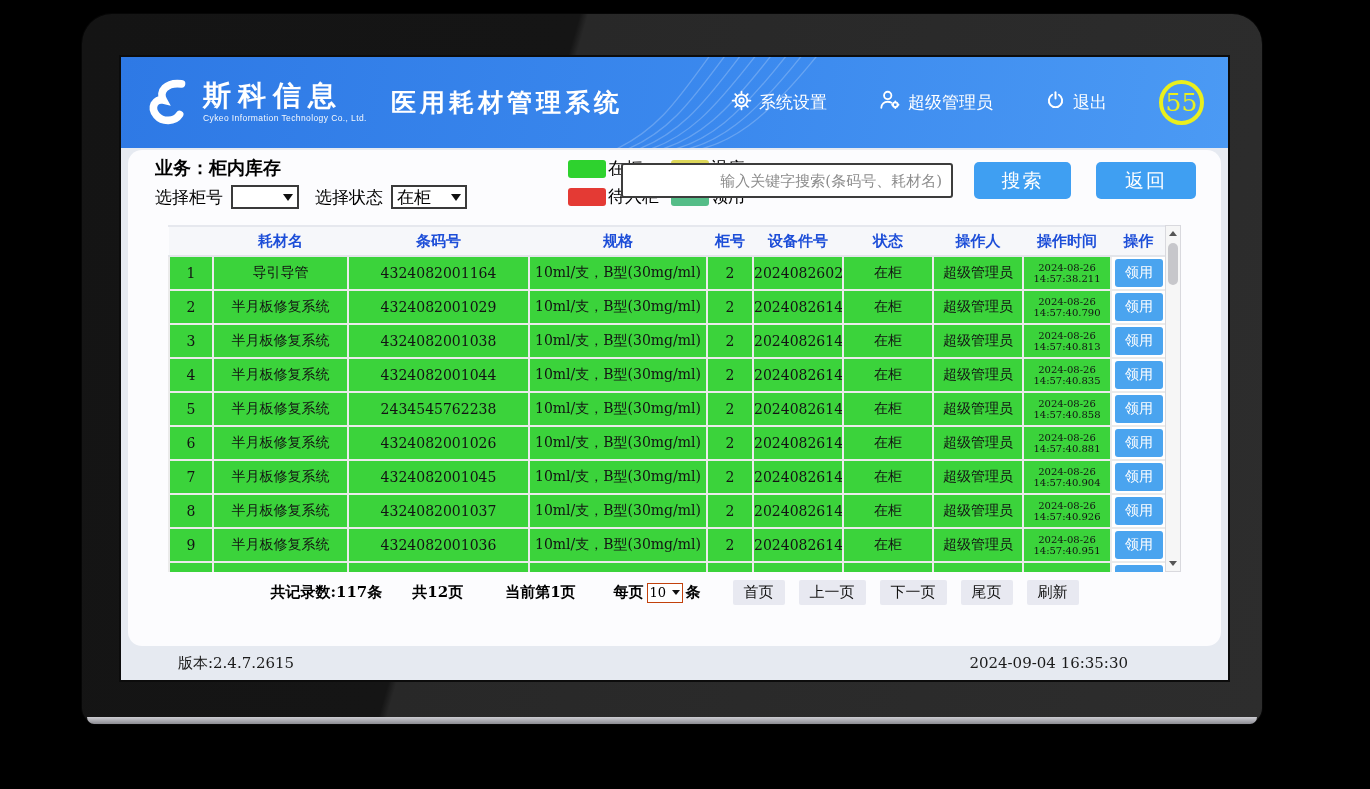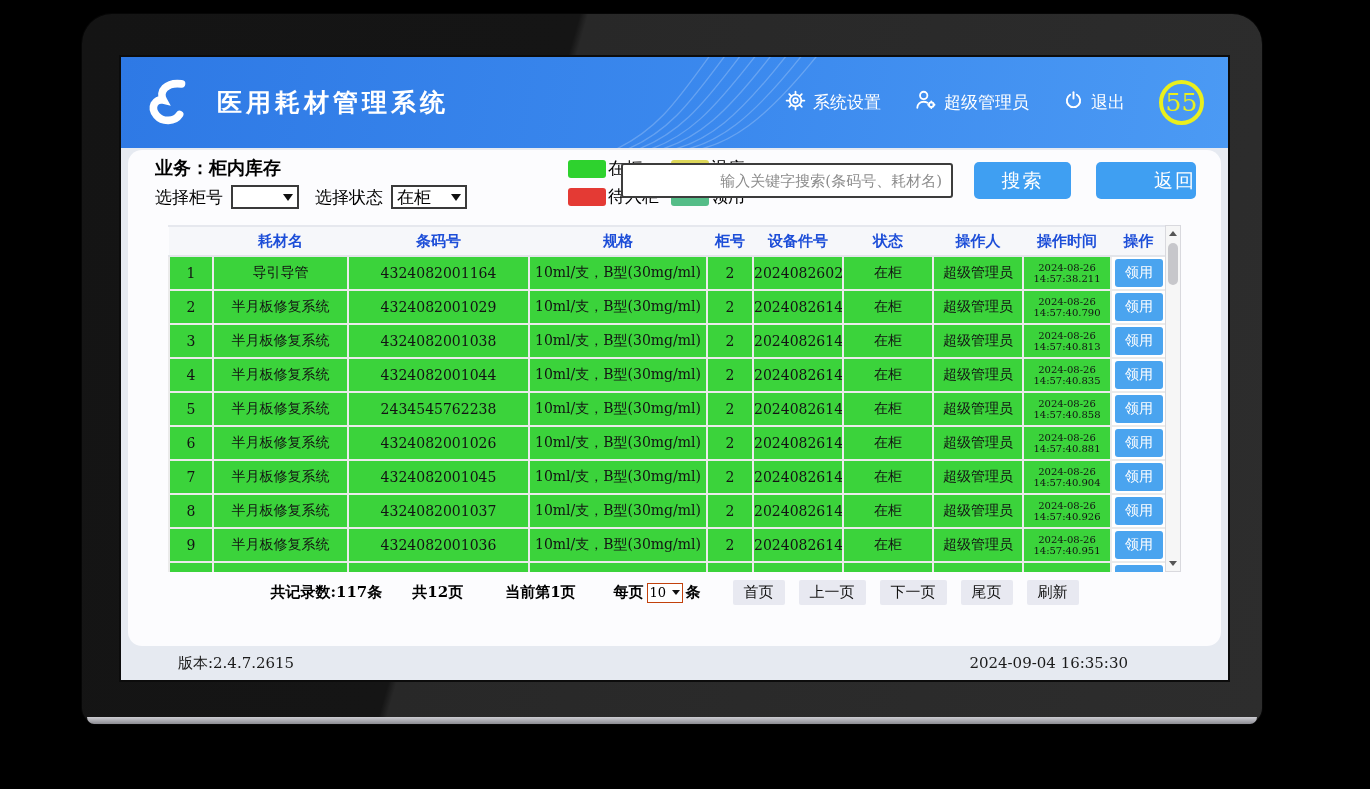--- a/index.html
+++ b/index.html
@@ -20,21 +20,21 @@
   
   .app-header { position:relative; height:91px; color:#fff; display:flex; align-items:center;
     background:linear-gradient(100deg,#2e79e5 0%,#3b89ee 55%,#4b9af4 100%); }
   .deco-curves { position:absolute; left:494px; top:0; width:205px; height:91px; pointer-events:none; }
   .logo-group { display:flex; align-items:center; margin-left:26px; position:relative; z-index:2; }
   .logo-icon svg { display:block; }
   .logo-text { margin-left:10px; }
   .logo-title { font-size:28px; font-weight:bold; letter-spacing:7px; line-height:1; }
   .logo-sub { font-size:8.5px; letter-spacing:.4px; margin-top:3px; opacity:.95; }
   .app-title { margin-left:24px; font-size:25px; font-weight:bold; letter-spacing:4px; z-index:2; }
-  .header-nav { margin-left:auto; display:flex; align-items:center; gap:34px; padding-right:24px; z-index:2;text-align:right; }
+  .header-nav { margin-left:auto; display:flex; align-items:center; gap:52px; padding-right:24px; z-index:2;text-align:right; }
   .nav-item { display:flex; align-items:center; gap:7px; font-size:17px; cursor:pointer; }
   .timer-circle { width:45px; height:45px; border:4px solid #e9ef1e; border-radius:50%;
     color:#e9ef1e; font-size:25px; display:flex; align-items:center; justify-content:center;
     font-family:"DejaVu Serif",serif; }
 
   
   .content { position:relative; height:654px; }
   .panel { position:absolute; left:7px; top:2px; width:1093px; height:496px;
     background:#fcfcfe; border-radius:14px; }
 
@@ -55,21 +55,21 @@
   .swatch { width:38px; height:18px; border-radius:3px; }
 
   .search-input { position:absolute; left:493px; top:13px; width:332px; height:35px;
     border:2px solid #3c3c3c; border-radius:3px; padding:0 9px; font-size:15px;
     font-family:"DejaVu Serif",serif; color:#333; background:#fff;text-align:right; }
   .search-input::placeholder { color:#8c8c8c; }
   .btn-blue { position:absolute; top:12px; height:37px; background:#3f9ff2; color:#fff;
     border:none; border-radius:5px; font-size:19px; font-family:"DejaVu Serif",serif;
     letter-spacing:2px; cursor:pointer; }
   .btn-search { left:846px; width:97px; }
-  .btn-back { left:968px; width:100px;text-align:right; }
+  .btn-back { left:968px; width:100px; }
 
   
   .table-area { display:flex; width:1013px; margin:7px auto 0; }
   .table-viewport { width:997px; height:347px; overflow:hidden; border-top:2px solid #e6e8ee; }
   table { border-collapse:collapse; width:997px; font-family:"DejaVu Serif",serif; table-layout:fixed; }
   thead th { height:29px; background:#f6f7fa; font-size:15px; font-weight:bold; color:#1d4ed8;
     border-bottom:2px solid #e3e5ea; }
   tbody td { height:34px; background:#3bd33b; border:2px solid #ebebeb;
     text-align:center; font-size:14px; color:#131313; overflow:hidden; }
   td.time-cell { font-size:10px; line-height:1.12; }
@@ -127,20 +127,24 @@
           <path d="M55 95 C100 90, 135 60, 185 -5"></path>
           <path d="M65 95 C110 92, 148 62, 200 -5"></path>
         </g>
       </svg>
 
       <div class="logo-group">
         <span class="logo-icon">
           <svg width="46" height="50" viewBox="0 0 48 52">
             <path d="M36 6C20 4 12 14 17 23c-9-2-14 8-7 16 6 7 19 7 24-1" stroke="#fff" stroke-width="8" fill="none" stroke-linecap="round"></path>
           </svg>
+        </span>
+        <span class="logo-text">
+          <div class="logo-title">斯科信息</div>
+          <div class="logo-sub">Cykeo Information Technology Co., Ltd.</div>
         </span>
       </div>
 
       <div class="app-title">医用耗材管理系统</div>
 
       <div class="header-nav">
         <div class="nav-item">
           <span>
             <svg width="21" height="21" viewBox="0 0 24 24" fill="none" stroke="#fff" stroke-width="2" stroke-linecap="round">
               <path d="M12 1.8V5M12 19v3.2M1.8 12H5M19 12h3.2M4.8 4.8l2.3 2.3M16.9 16.9l2.3 2.3M19.2 4.8l-2.3 2.3M7.1 16.9l-2.3 2.3"></path>

